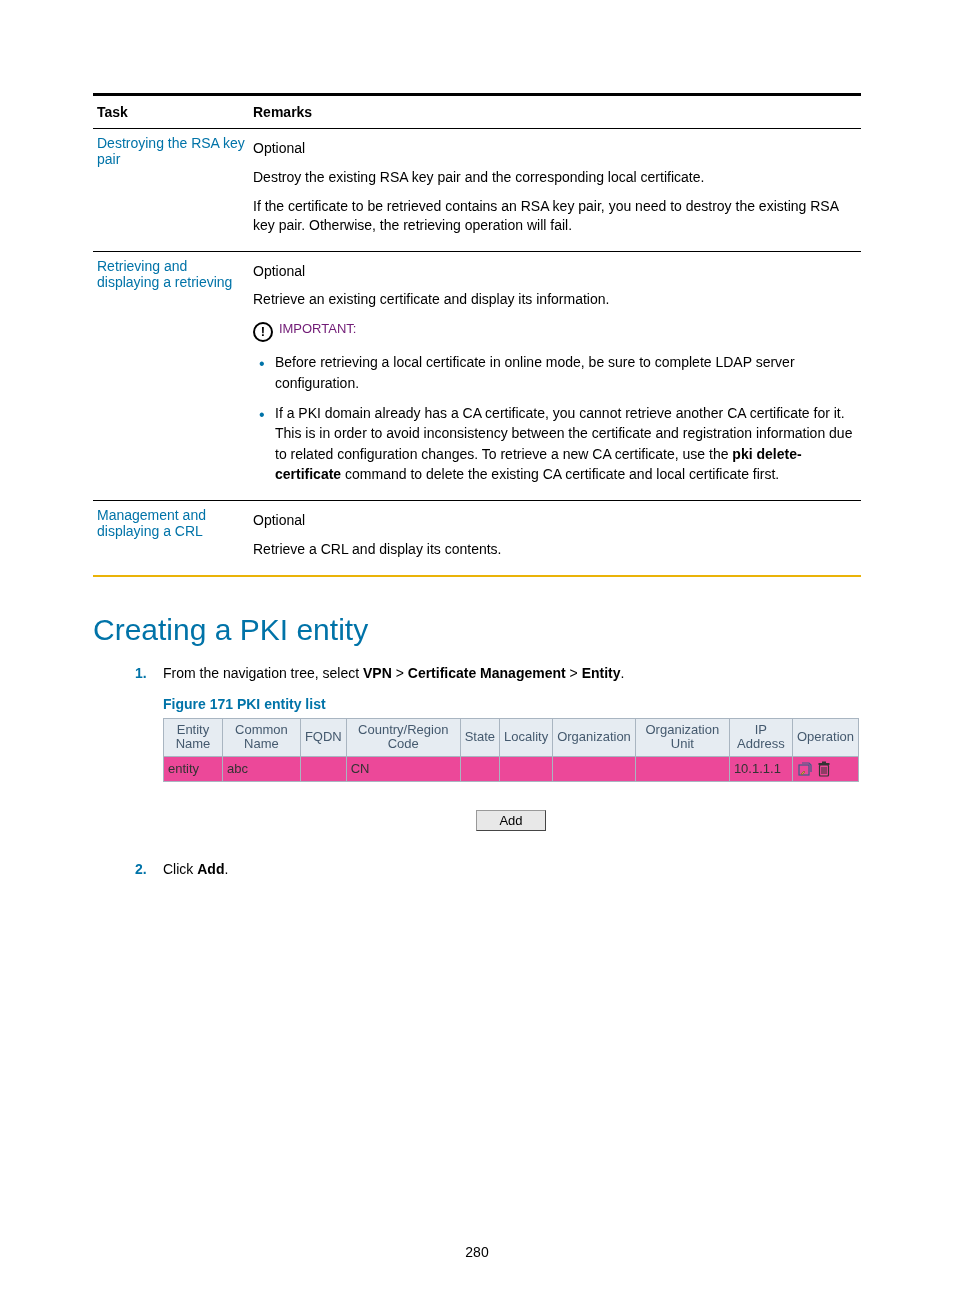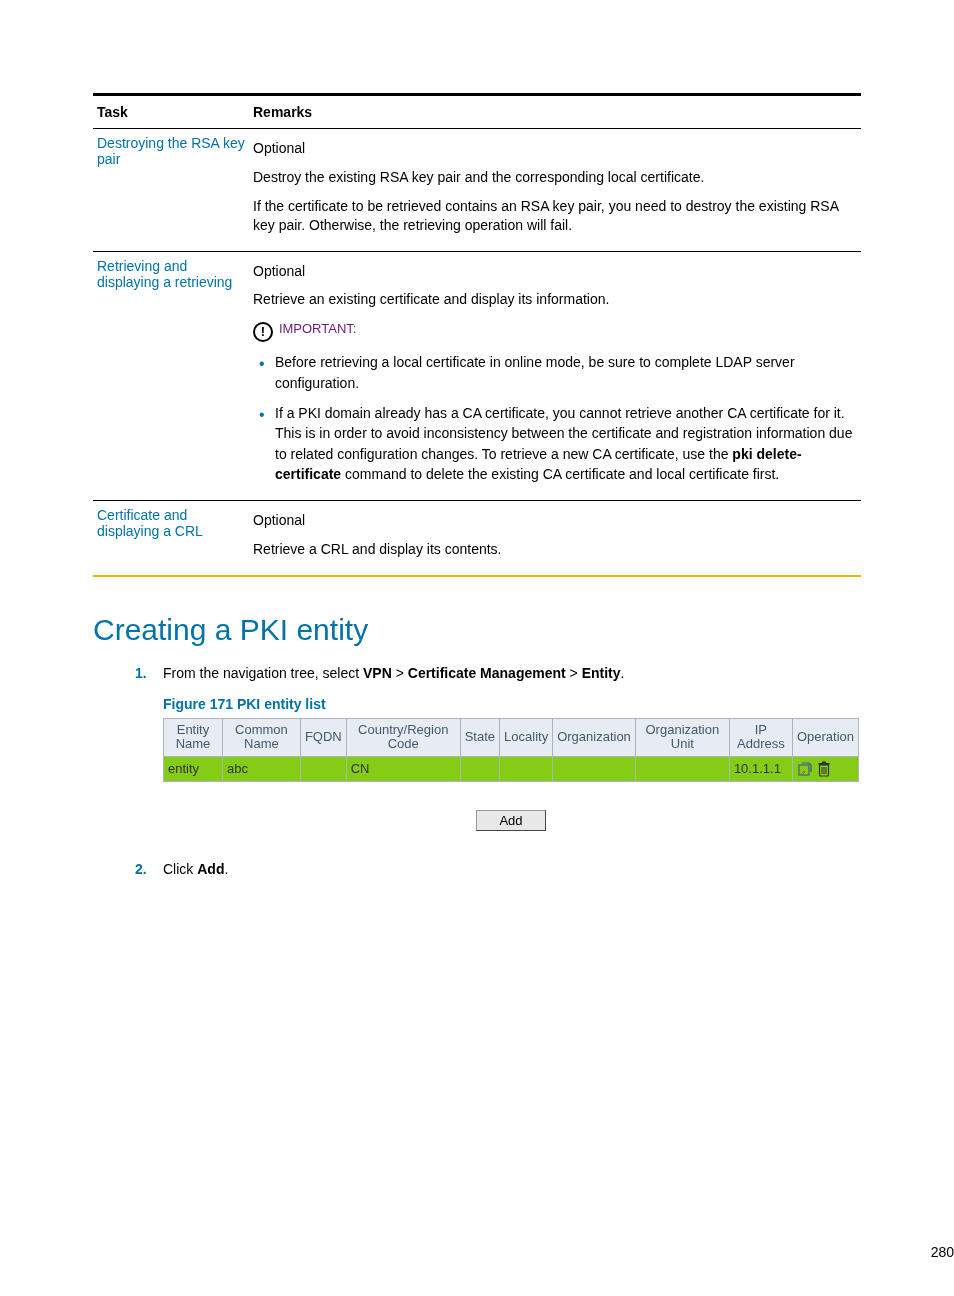--- a/index.html
+++ b/index.html
@@ -111,21 +111,21 @@
     margin: 10px 0 6px 70px;
   }
   .entity-grid-wrap {
     margin-left: 70px;
     width: 696px;
   }
   table.entity-grid {
     border-collapse: collapse;
     width: 100%;
     font-size: 13px;
-    background: #84cc16;
+    background: #ec4899;
   }
   table.entity-grid th {
     background: #e6ecf2;
     color: #44596e;
     font-weight: normal;
     border: 1px solid #a9b5c1;
     padding: 4px 4px;
     text-align: center;
     line-height: 1.1;
   }
@@ -152,21 +152,21 @@
     font-size: 13px;
     padding: 2px 22px;
     background: #e8e8e8;
     border: 1px outset #999;
     cursor: pointer;
   }
   .page-num {
     position: absolute;
     bottom: 36px;
     width: 100%;
-    text-align: right;
+    text-align: center;
     font-size: 14px;
   }
   strong { font-weight: bold; }
 </style>
 </head>
 <body>
 
 <div class="page-content">
 
   <table class="task-table">
@@ -201,21 +201,21 @@
           <ul class="bullets">
             <li>Before retrieving a local certificate in online mode, be sure to complete LDAP server configuration.</li>
             <li>
               <span>If a PKI domain already has a CA certificate, you cannot retrieve another CA certificate for it. This is in order to avoid inconsistency between the certificate and registration information due to related configuration changes. To retrieve a new CA certificate, use the </span><strong>pki delete-certificate</strong><span> command to delete the existing CA certificate and local certificate first.</span>
             </li>
           </ul>
         </td>
       </tr>
       <tr>
         <td class="col-task" style="border-bottom:none">
-          <span class="link-text">Certificate and displaying a CRL</span>
+          <span class="link-text">Management and displaying a CRL</span>
         </td>
         <td class="remarks-block" style="border-bottom:none">
           <p>Optional</p>
           <p>Retrieve a CRL and display its contents.</p>
         </td>
       </tr>
     </tbody>
   </table>
 
   <h1 class="section-heading">Creating a PKI entity</h1>

